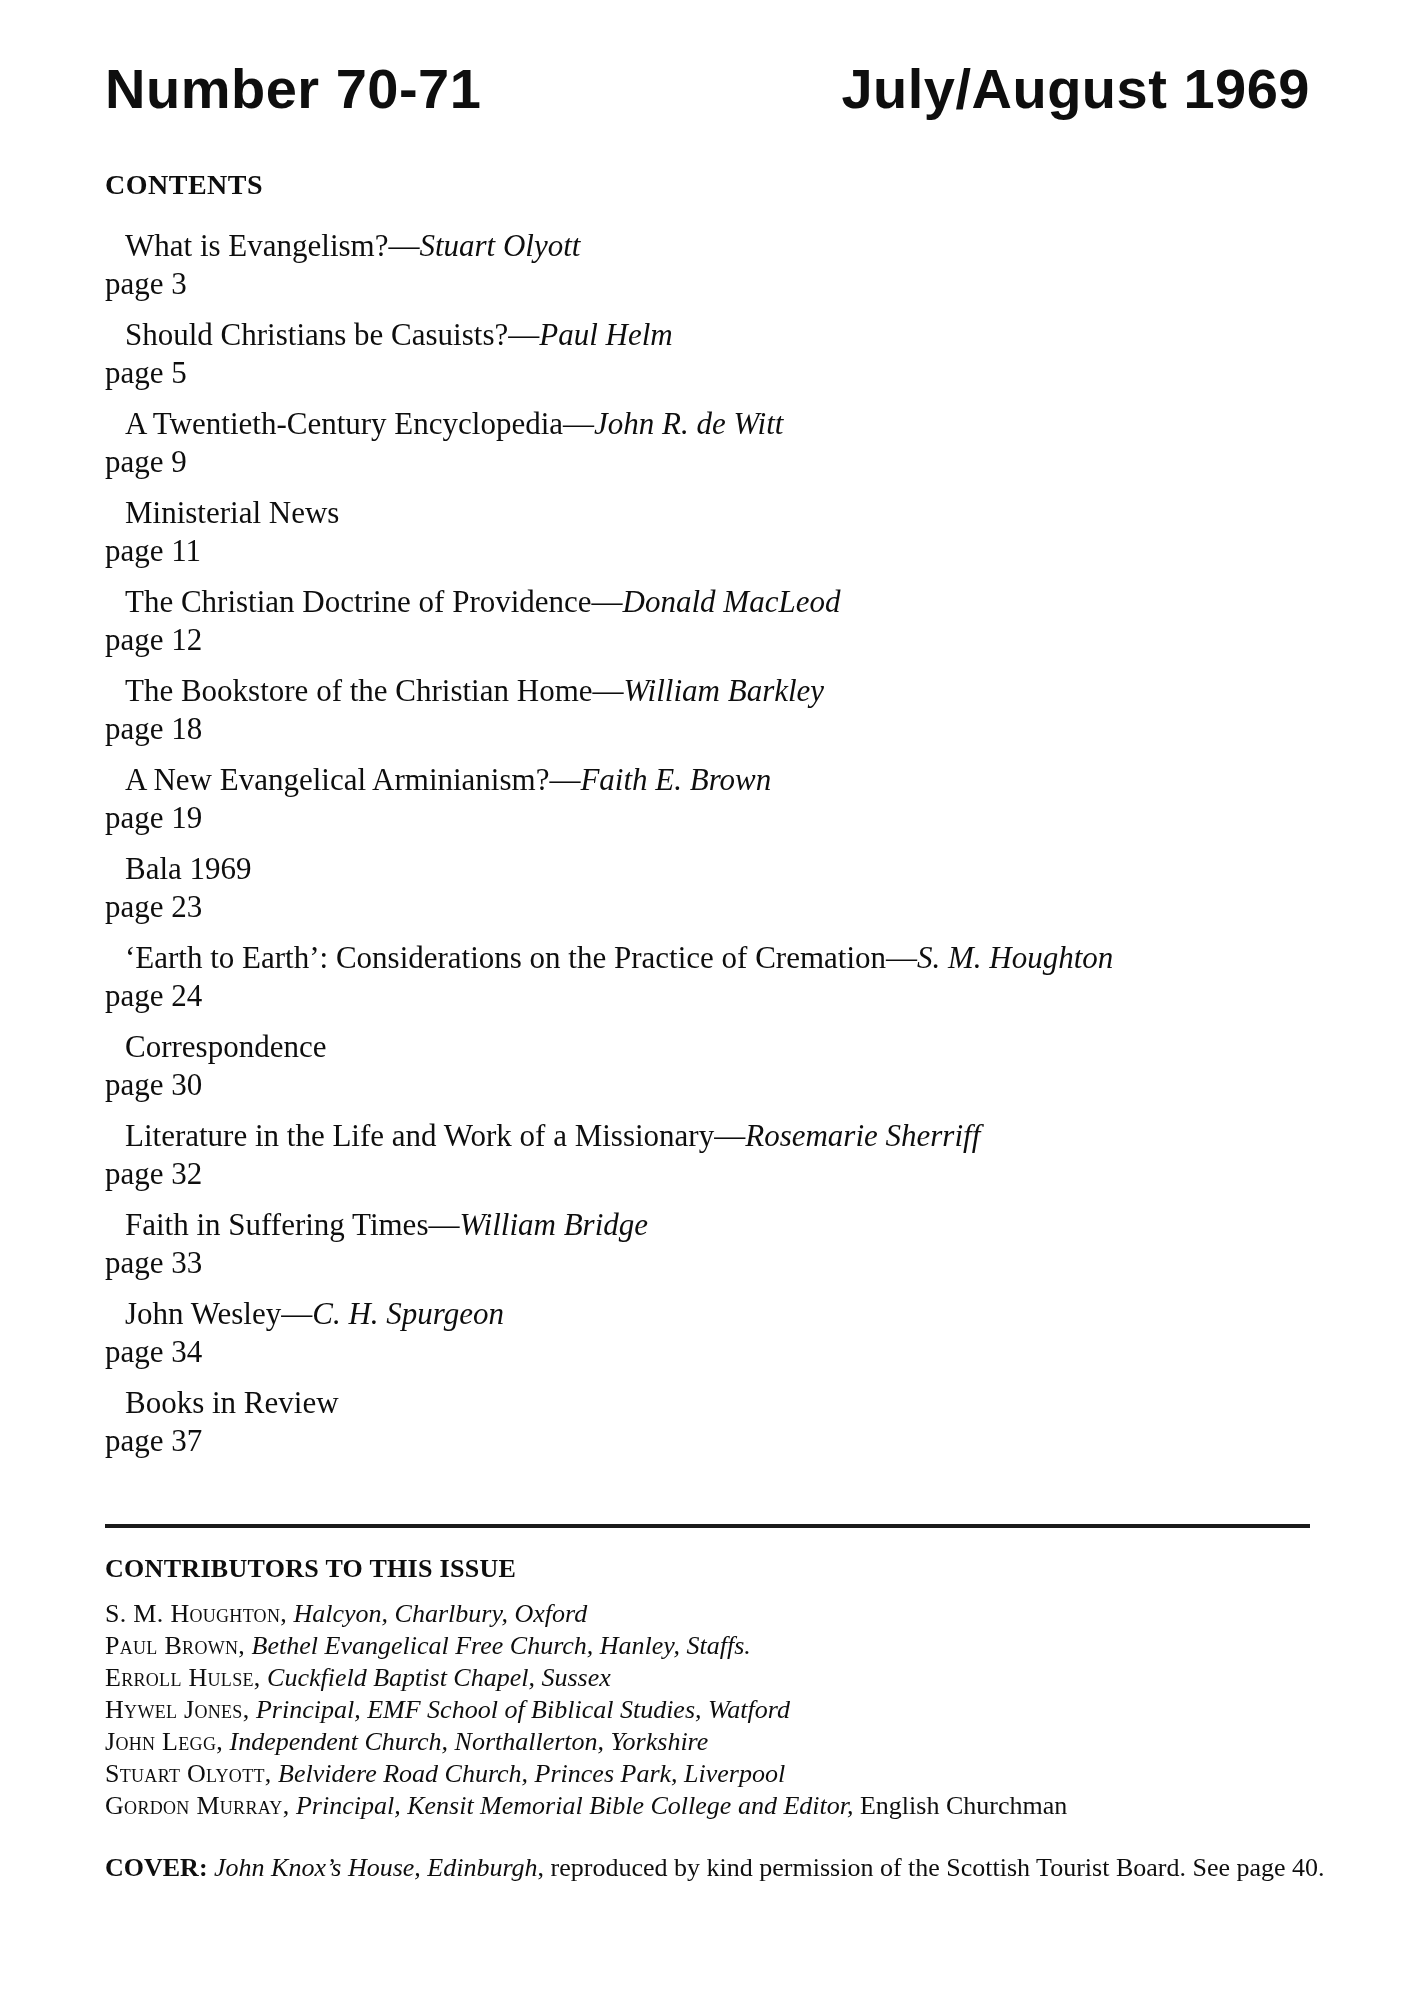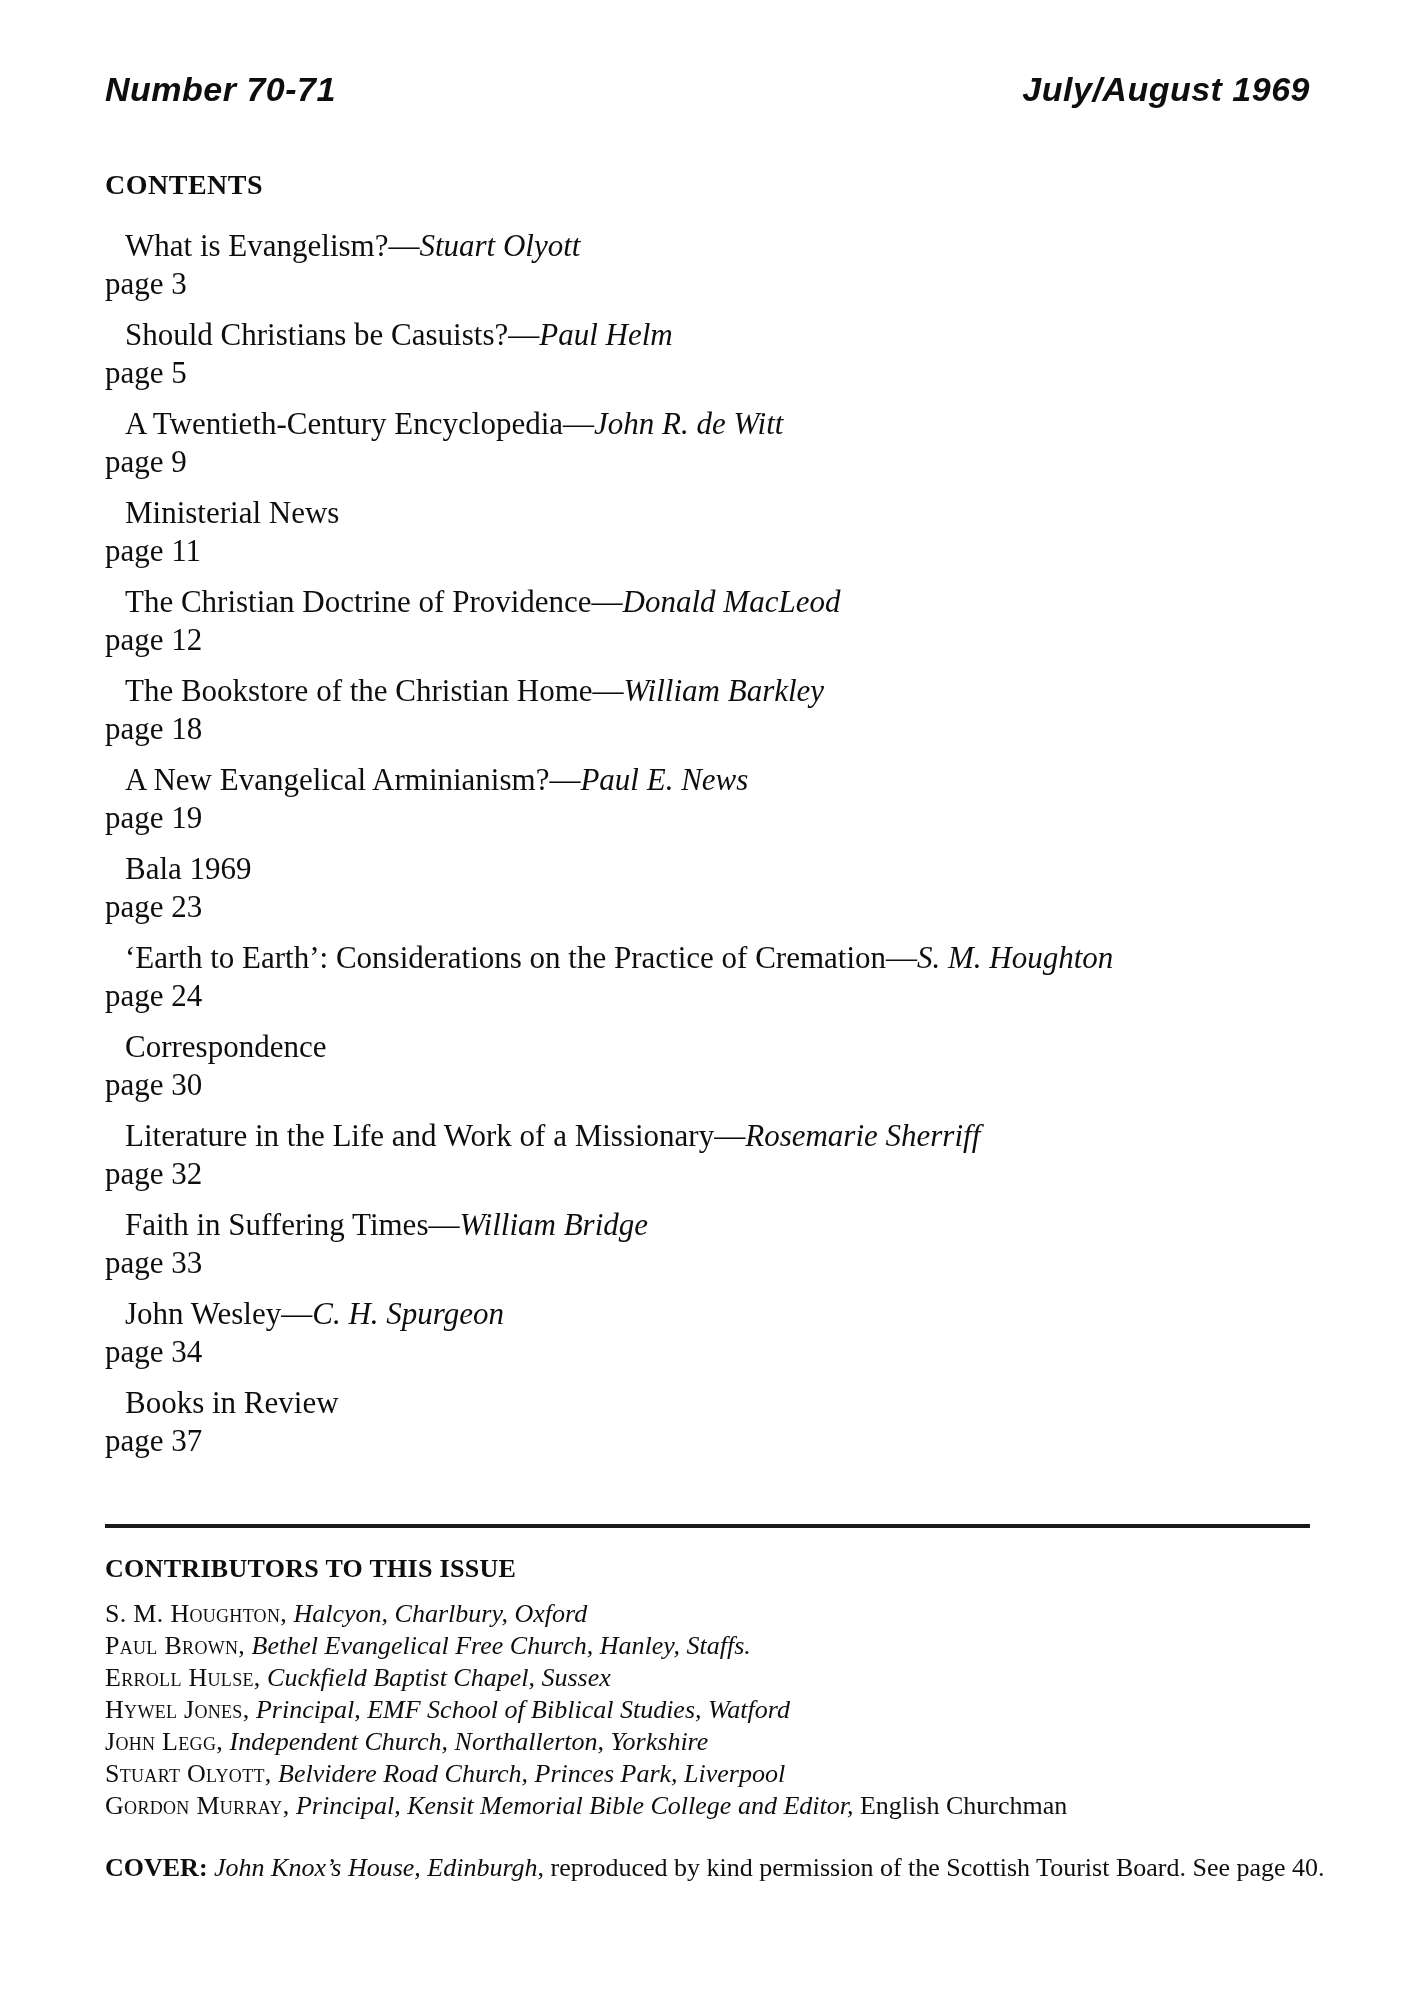--- a/index.html
+++ b/index.html
@@ -22,22 +22,21 @@
   
   .masthead {
     display: flex;
     justify-content: space-between;
     align-items: baseline;
   }
   .masthead .issue-no,
   .masthead .issue-date {
     font-family: "Liberation Sans", sans-serif;
     font-weight: bold;
-    font-style: italic;
-    font-size: 34px;
+    font-size: 56px;
     line-height: 46px;
     letter-spacing: 0.5px;
     white-space: nowrap;
   }
   
   .contents-heading {
     margin-top: 57px;
     font-weight: bold;
     font-size: 28px;
     line-height: 32px;
@@ -147,21 +146,21 @@
       <div class="toc-title"><span>The Christian Doctrine of Providence</span><span class="dash">—</span><em class="author">Donald MacLeod</em></div>
       <div class="toc-page">page 12</div>
     </div>
 
     <div class="toc-entry">
       <div class="toc-title"><span>The Bookstore of the Christian Home</span><span class="dash">—</span><em class="author">William Barkley</em></div>
       <div class="toc-page">page 18</div>
     </div>
 
     <div class="toc-entry">
-      <div class="toc-title"><span>A New Evangelical Arminianism?</span><span class="dash">—</span><em class="author">Paul E. News</em></div>
+      <div class="toc-title"><span>A New Evangelical Arminianism?</span><span class="dash">—</span><em class="author">Faith E. Brown</em></div>
       <div class="toc-page">page 19</div>
     </div>
 
     <div class="toc-entry">
       <div class="toc-title"><span>Bala 1969</span></div>
       <div class="toc-page">page 23</div>
     </div>
 
     <div class="toc-entry">
       <div class="toc-title"><span>‘Earth to Earth’: Considerations on the Practice of Cremation</span><span class="dash">—</span><em class="author">S. M. Houghton</em></div>

